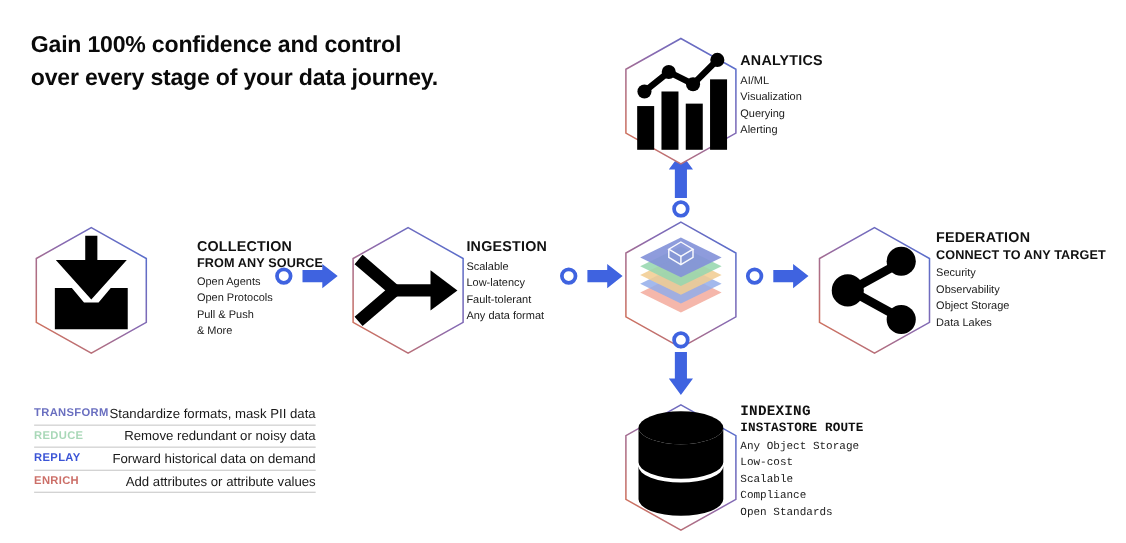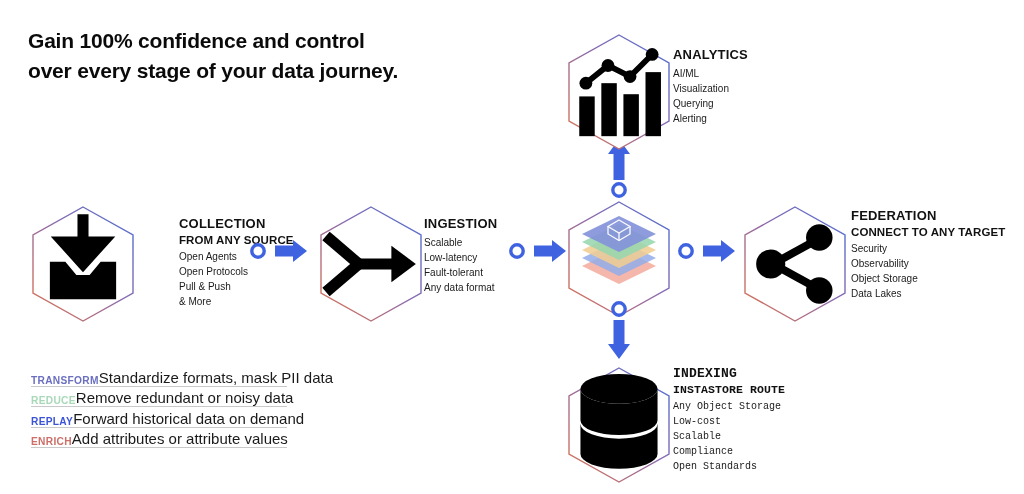--- a/index.html
+++ b/index.html
@@ -90,33 +90,33 @@
 
   
   .legend {
     position: absolute;
     left: 31px;
     top: 366px;
     width: 256px;
   }
   .legend-row {
     display: flex;
-    align-items: flex-end;
+    align-items: center;
     justify-content: space-between;
     border-bottom: 1px solid #c9c9c9;
     height: 19.6px;
   }
   .legend-key {
     font-size: 10.2px;
     font-weight: bold;
     letter-spacing: 0.3px;
     white-space: nowrap;
   }
   .legend-desc {
-    font-size: 15px;
+    font-size: 12px;
     color: #1a1a1a;
     text-align: right;
     white-space: nowrap;
   }
 
   
   .layers {
     position: absolute;
     left: 0; top: 0;
     width: 106px; height: 118px;

